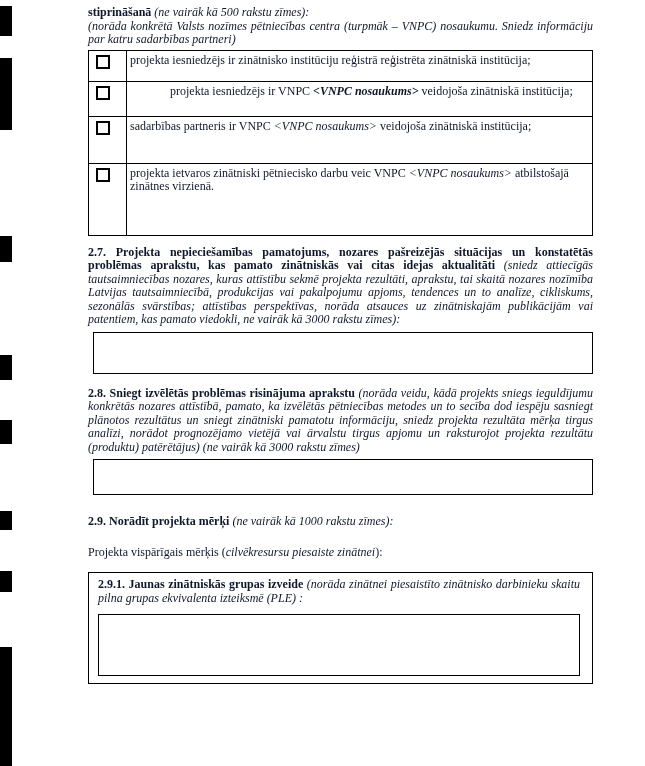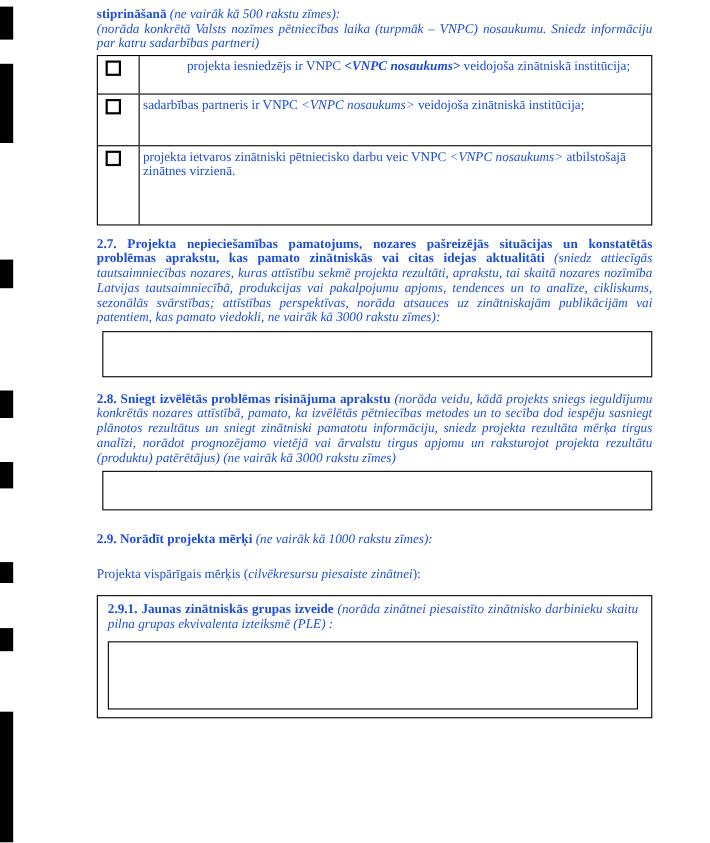--- a/index.html
+++ b/index.html
@@ -1,19 +1,19 @@
 <!DOCTYPE html>
 <html><head>
 <meta charset="utf-8">
 <style>
   * { margin:0; padding:0; box-sizing:border-box; }
   body { background:#ffffff; font-family:"Liberation Serif", serif; }
   .page {
     position:relative; width:645px; height:766px; background:#ffffff;
-    overflow:hidden; color:#1d4ed8; font-size:12px; line-height:13.5px;
+    overflow:hidden; color:#0f172a; font-size:12px; line-height:13.5px;
   }
   .edge { position:absolute; left:0; width:12px; background:#000; }
   .content { position:absolute; left:88px; top:6px; width:505px; }
   .b  { font-weight:bold; }
   .i  { font-style:italic; }
   .bi { font-weight:bold; font-style:italic; }
   p.para { text-align:justify; }
   
   .ctable { border:1px solid #000; margin-top:3px; }
   .trow { display:flex; border-bottom:1px solid #000; }
@@ -48,24 +48,30 @@
   <div class="edge" style="top:355px;height:25px"></div>
   <div class="edge" style="top:420px;height:24px"></div>
   <div class="edge" style="top:511px;height:19px"></div>
   <div class="edge" style="top:571px;height:21px"></div>
   <div class="edge" style="top:647px;height:119px"></div>
 
   <div class="content">
 
     <p class="para"><span class="b">stiprināšanā</span><span class="i"> (ne vairāk kā 500 rakstu zīmes):</span></p>
 
-    <p class="para i">(norāda konkrētā Valsts nozīmes pētniecības laika (turpmāk – VNPC) nosaukumu. Sniedz informāciju par katru sadarbības partneri)</p>
+    <p class="para i">(norāda konkrētā Valsts nozīmes pētniecības centra (turpmāk – VNPC) nosaukumu. Sniedz informāciju par katru sadarbības partneri)</p>
 
     <div class="ctable">
 
+      <div class="trow rh1">
+        <div class="cell-check">
+          <span class="checkbox"></span>
+        </div>
+        <div class="cell-text"><span>projekta iesniedzējs ir zinātnisko institūciju reģistrā reģistrēta zinātniskā institūcija;</span></div>
+      </div>
 
       <div class="trow rh2">
         <div class="cell-check">
           <span class="checkbox"></span>
         </div>
         <div class="cell-text"><span>projekta iesniedzējs ir VNPC </span><span class="bi">&lt;VNPC nosaukums&gt;</span><span> veidojoša zinātniskā institūcija;</span></div>
       </div>
 
       <div class="trow rh3">
         <div class="cell-check">

